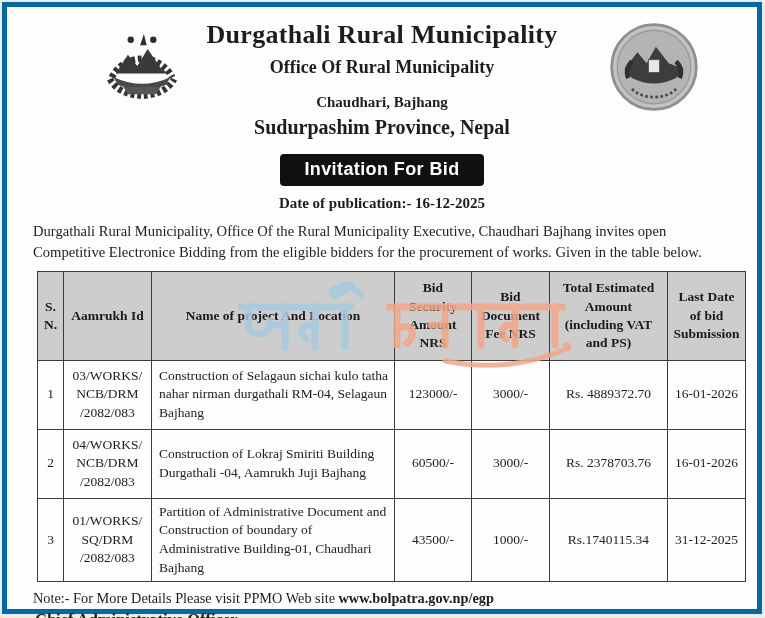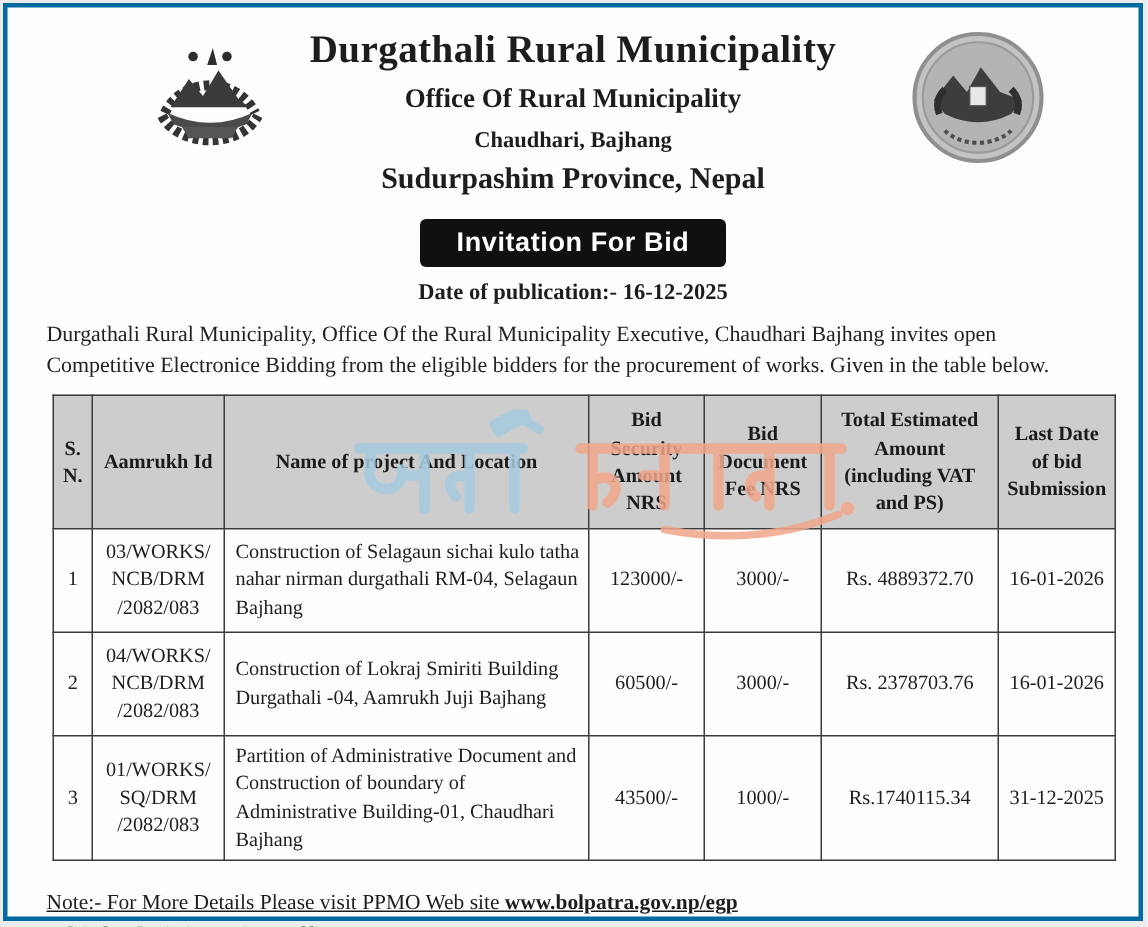--- a/index.html
+++ b/index.html
@@ -5,31 +5,31 @@
   html,body { margin:0; padding:0; }
   body {
     width:765px; height:618px; position:relative;
     background:#ececec;
     font-family:"Liberation Serif", serif;
     color:#1d1d1d;
     overflow:hidden;
   }
   .page {
     position:absolute; top:2px; left:2px; right:3px; bottom:4px;
-    border:3px solid #0369a1;
+    border:5px solid #0369a1;
     background:#fdfdfd;
   }
   
   .logo { position:absolute; }
   .logo-left { left:88px; top:12px; width:94px; height:94px; }
   .logo-right { left:601px; top:14px; width:92px; height:92px; }
   .head-text { text-align:center; padding-top:13px; }
   .org-name { font-size:26px; font-weight:bold; letter-spacing:.3px; }
   .office   { font-size:18px; font-weight:bold; margin-top:7px; }
-  .addr     { font-size:15px; font-weight:bold; margin-top:10px;font-family:Liberation Serif, serif; }
+  .addr     { font-size:15px; font-weight:bold; margin-top:16px;font-family:Liberation Serif, serif; }
   .prov     { font-size:20px; font-weight:bold; margin-top:5px; }
   .badge-wrap { text-align:center; margin-top:15px; }
   .badge {
     display:inline-block;
     background:#101010; color:#ffffff;
     font-family:"Liberation Sans", sans-serif;
     font-weight:bold; font-size:18px; letter-spacing:.4px;
     padding:5px 24px 6px; border-radius:4px;
   }
   .pub-date { text-align:center; font-weight:bold; font-size:15px; margin-top:9px; }
@@ -54,21 +54,21 @@
   td.contract_id { white-space:pre-line; }
   td.name { text-align:left; padding-left:7px; padding-right:4px;margin-left:15px; }
   tbody tr:nth-child(1) td, tbody tr:nth-child(2) td { height:60px; }
   tbody tr:nth-child(3) td { height:74px; }
   
   .watermark {
     position:absolute; left:226px; top:10px; width:348px; height:88px;
     z-index:5; pointer-events:none; opacity:.85;
   }
   
-  .note { margin:20px 26px 0; font-size:14.3px;text-decoration:underline; }
+  .note { margin:8px 26px 0; font-size:14.3px; }
   .note b { font-weight:bold; }
   .signature { text-align:left; margin:3px 28px 0; font-weight:bold; font-size:16.5px; }
 </style>
 </head>
 <body>
 
 <div class="page">
 
   <div class="logo logo-left">
     <svg viewBox="0 0 100 100" width="94" height="94">

